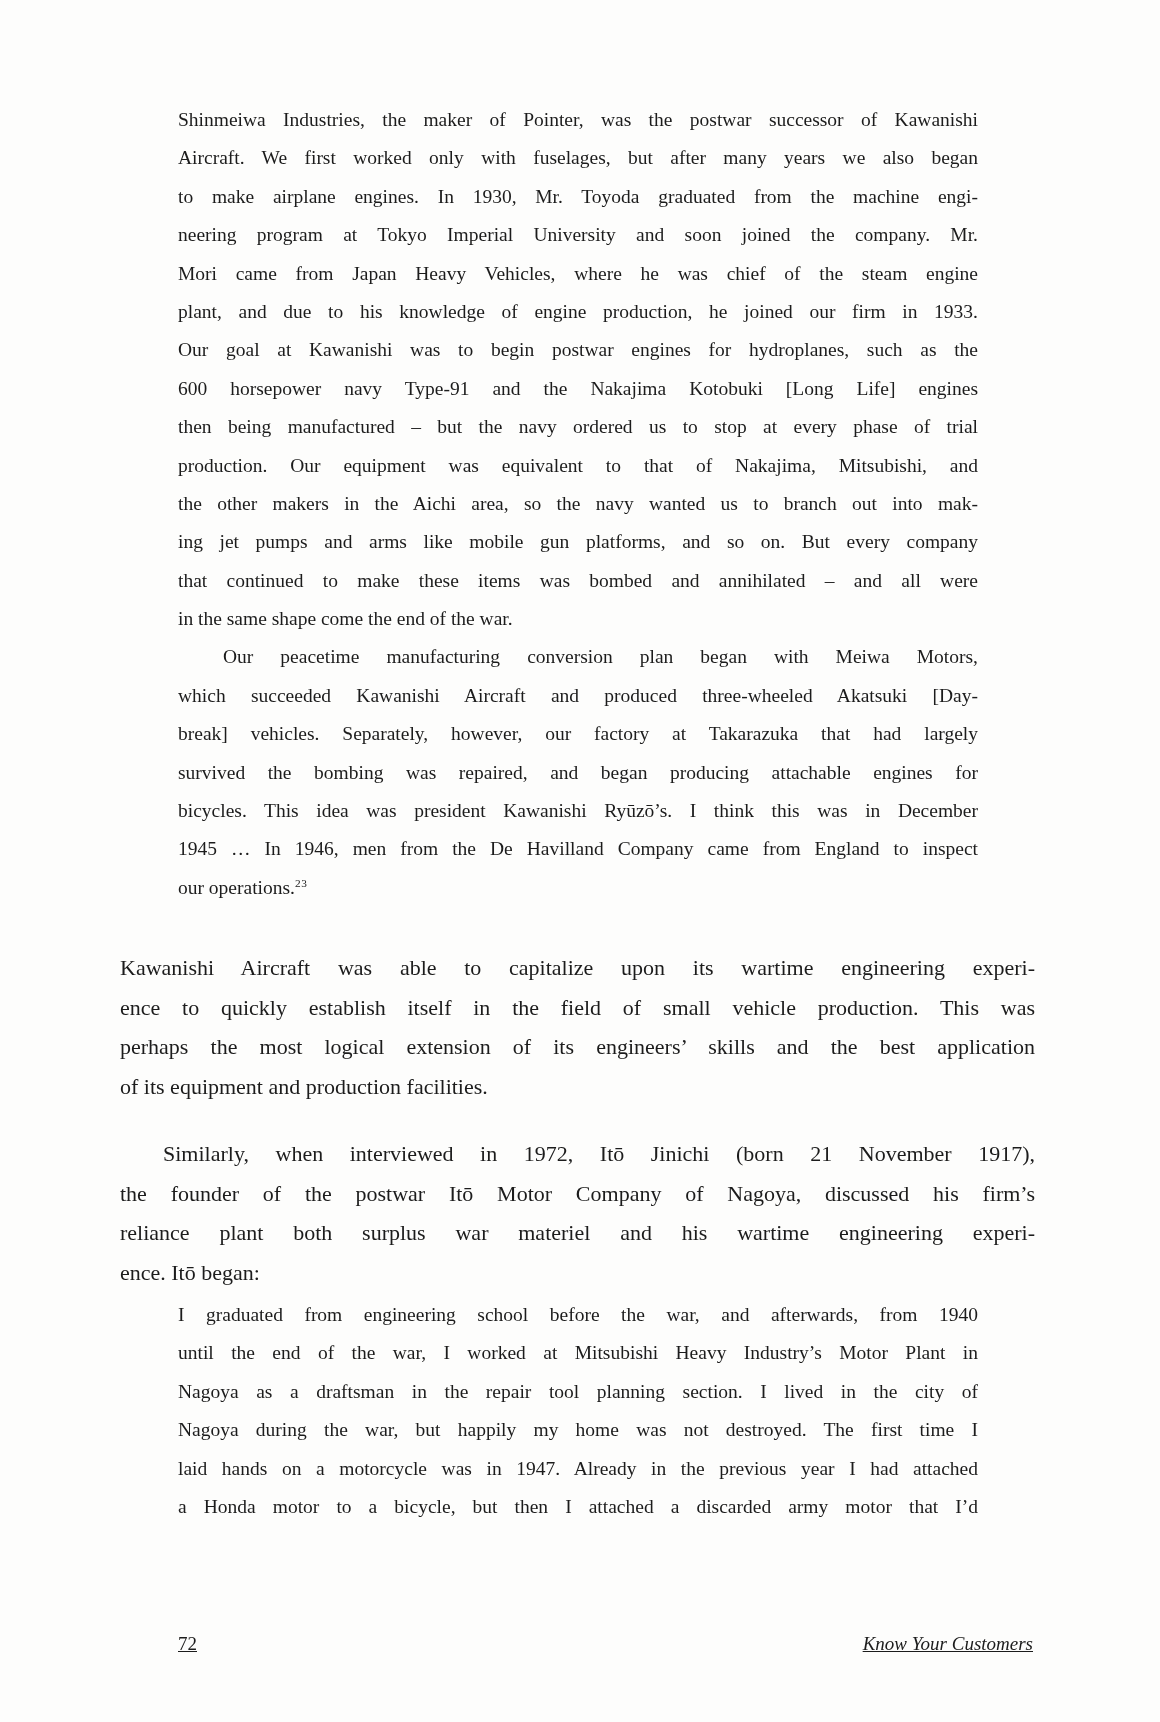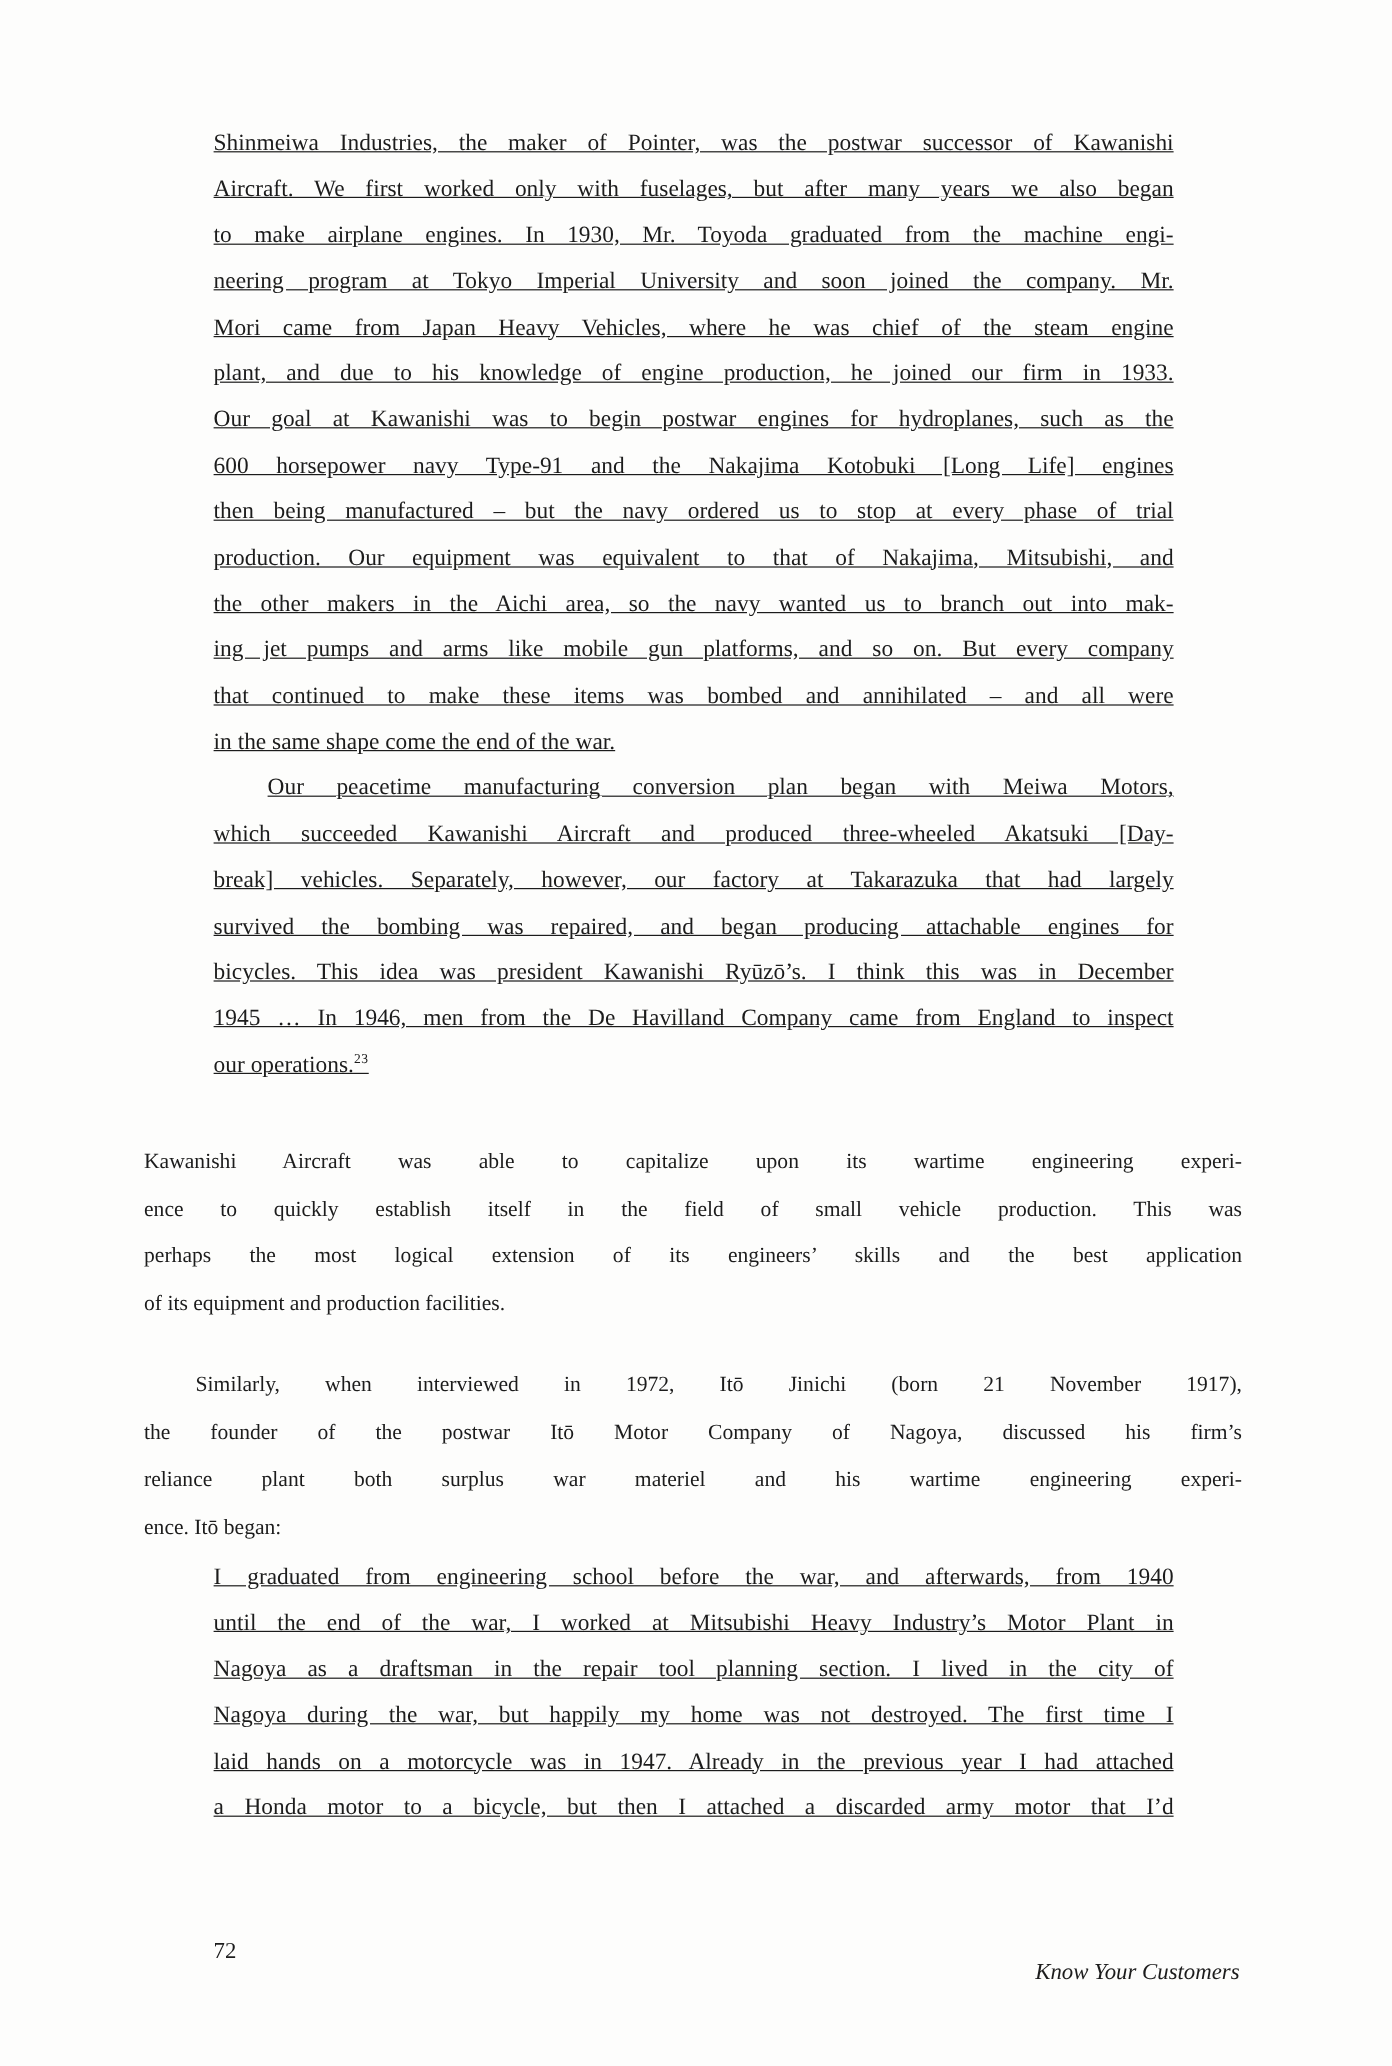--- a/index.html
+++ b/index.html
@@ -27,53 +27,54 @@
     font-size:19.5px;
     line-height:38.4px;
   }
   #quote-top{top:101px;}
   #quote-bottom{top:1296px;}
   
   .main{
     position:absolute;
     left:120px;
     width:915px;
-    font-size:18px;
+    font-size:22px;
     line-height:39.5px;
   }
   #body-text{top:948px;}
   
   .line{
     text-align:justify;
     text-align-last:justify;
     white-space:normal;
     overflow:visible;
   }
-  .quote .line{height:38.4px;text-decoration:underline;}
+  .quote .line{height:38.4px;}
   .main  .line{height:39.5px;}
   .line.para-end{text-align-last:left;}
   .line.indent{text-indent:45px;}
   .main .line.indent{text-indent:43px;margin-top:28px;}
   sup.fn{
     font-size:0.58em;
     line-height:0;
     vertical-align:super;
     letter-spacing:0.5px;
   }
   
   .footer{
     position:absolute;
     left:178px;
     top:1597px;
     width:855px;
     display:flex;
     justify-content:space-between;
-    align-items:center;
+    align-items:flex-end;
     font-size:19px;
     line-height:24px;
+    text-decoration:underline;
   }
   .running{font-style:italic;margin-top:35px;}
 </style>
 </head>
 <body>
 
 <div class="page">
 
   <section class="quote" id="quote-top">
       <div class="line">Shinmeiwa Industries, the maker of Pointer, was the postwar successor of Kawanishi</div>

